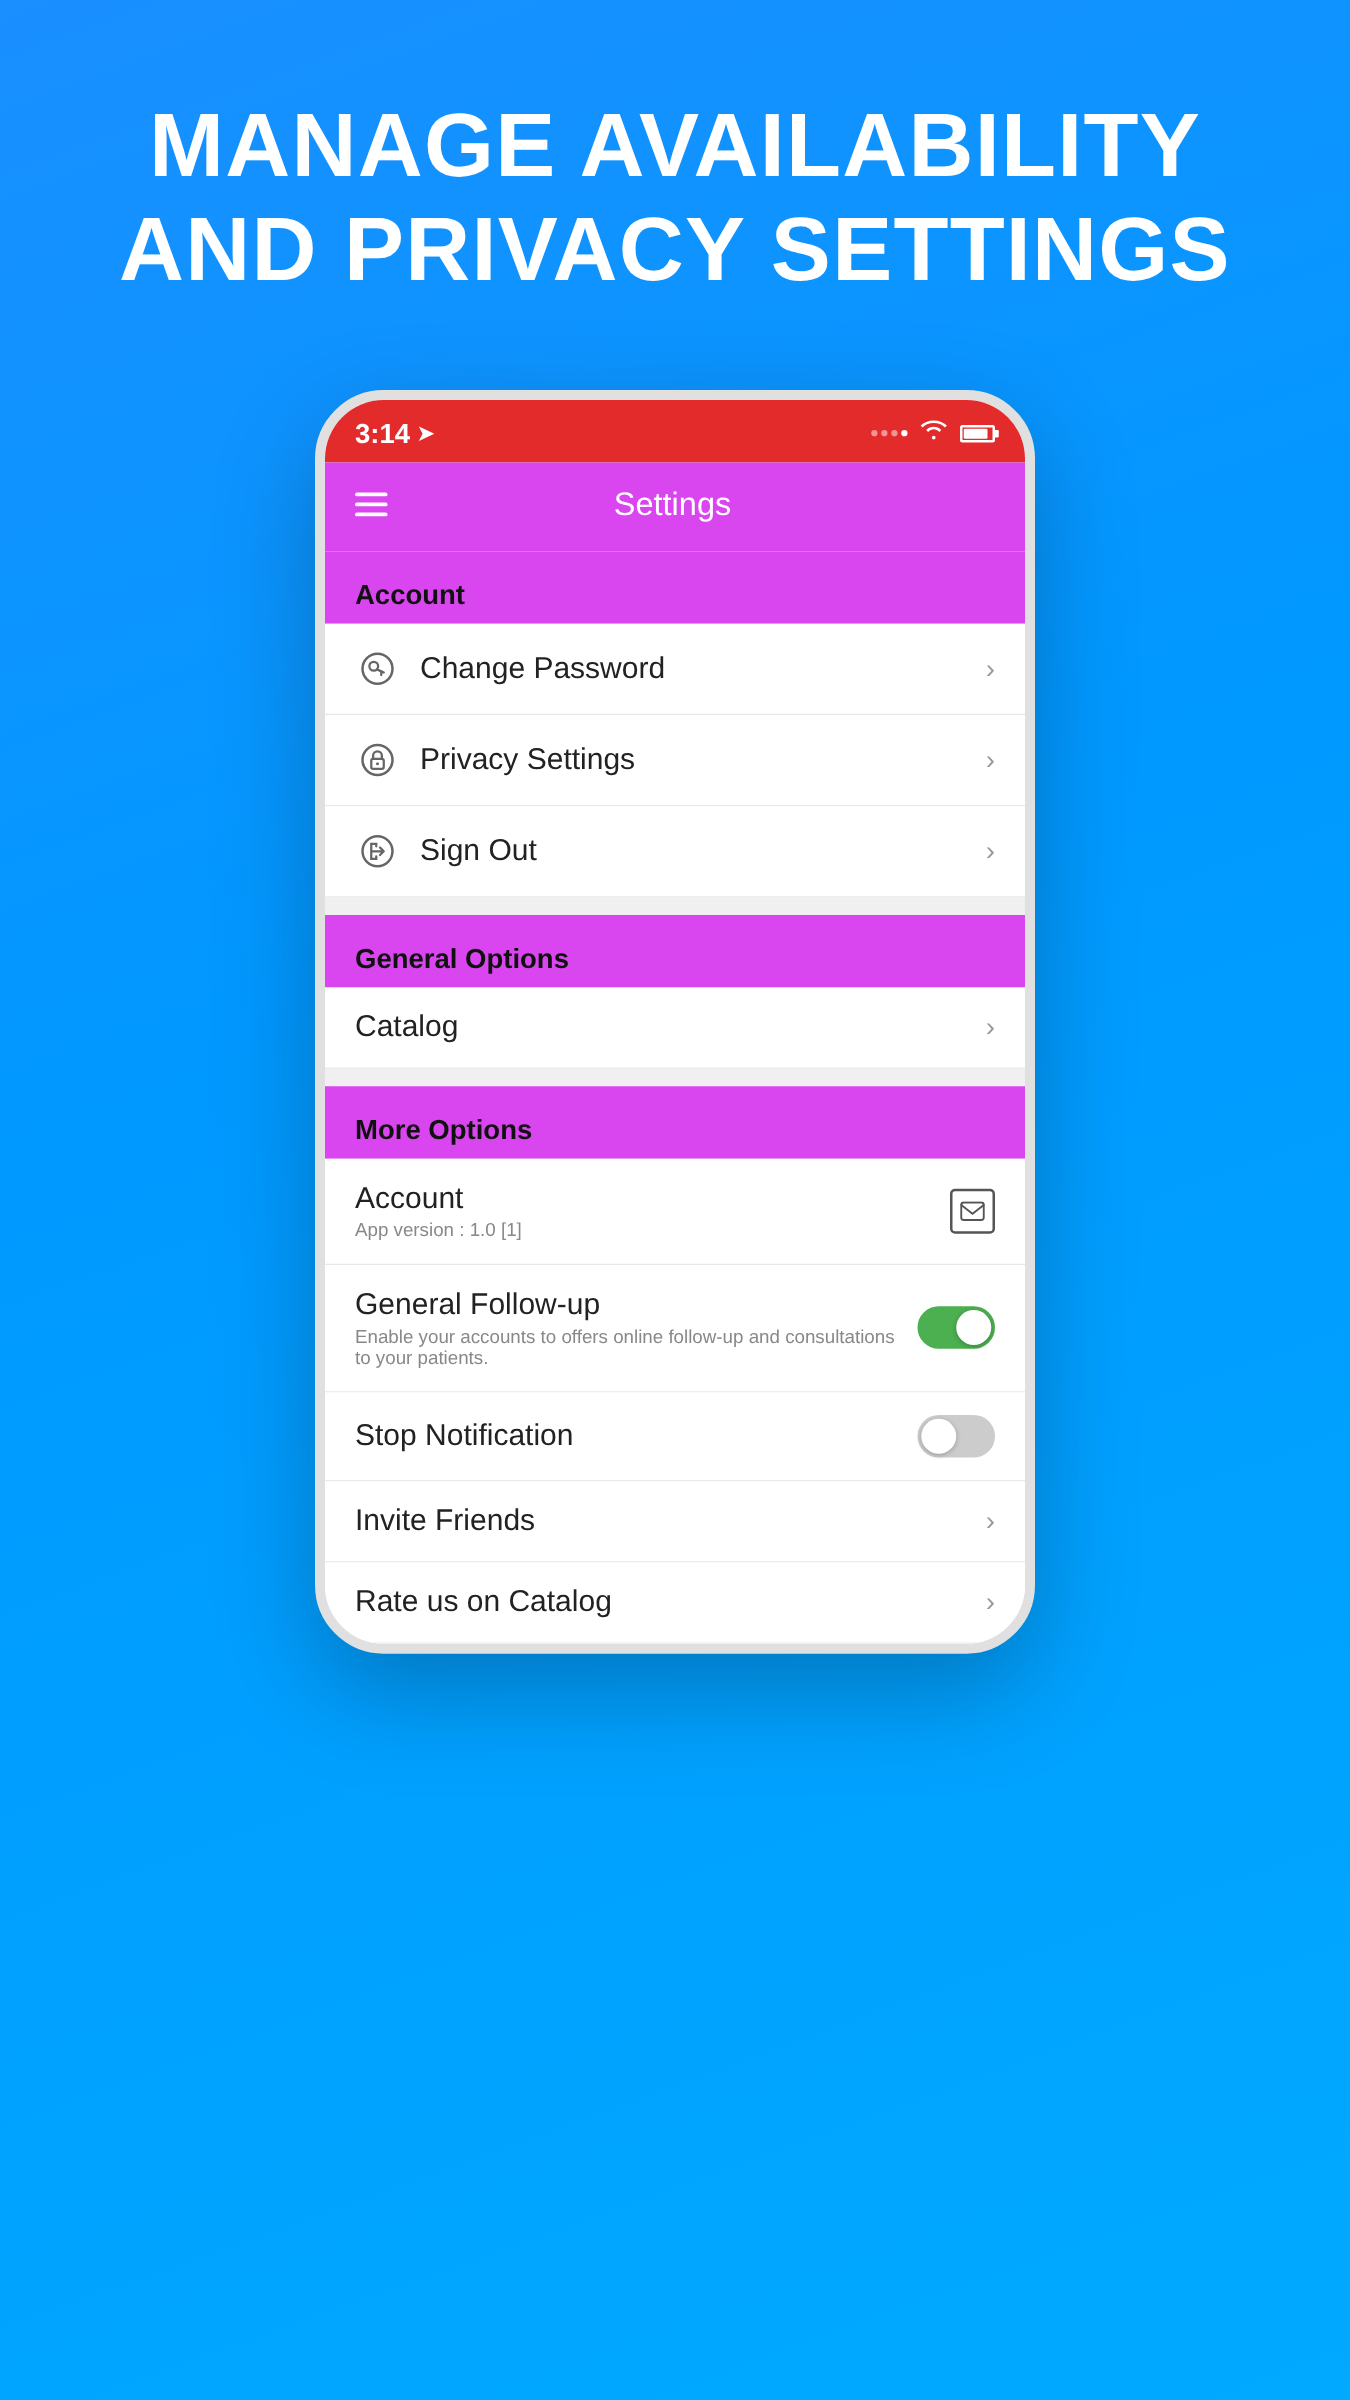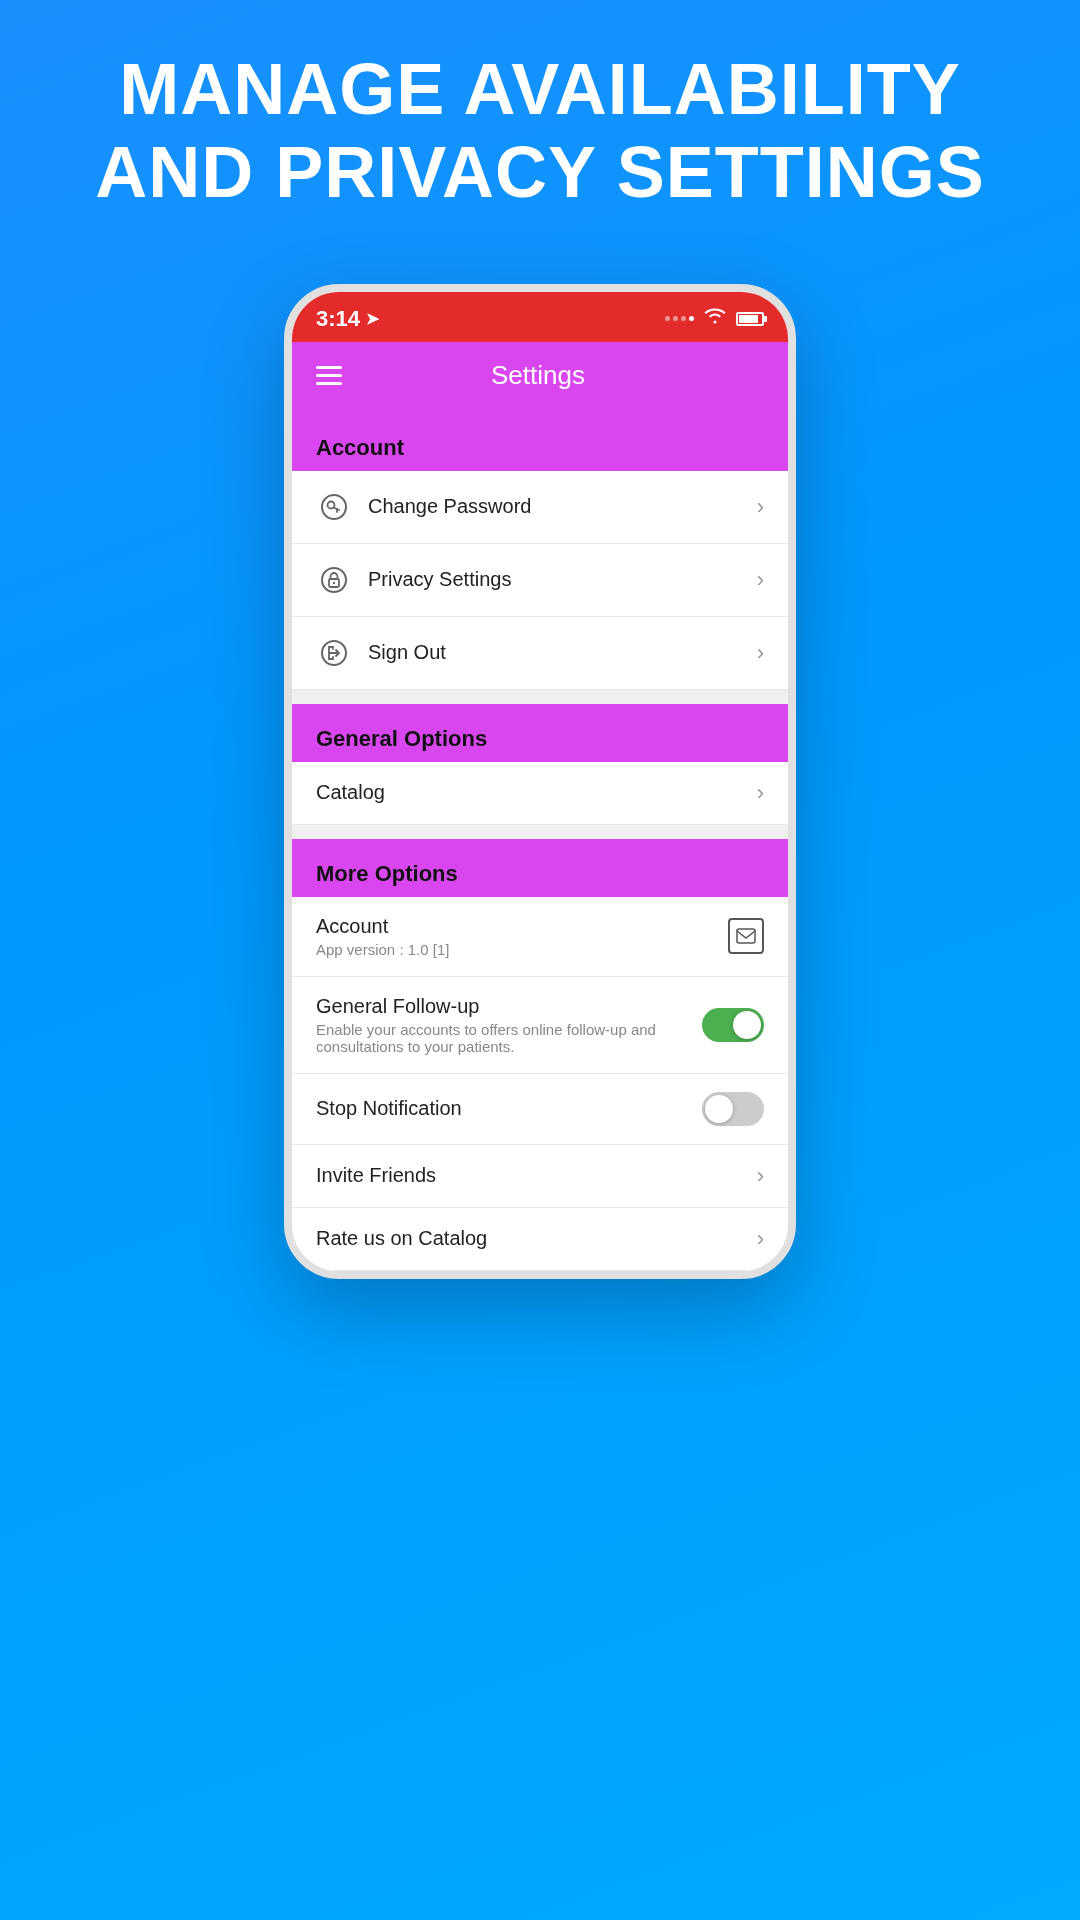--- a/index.html
+++ b/index.html
@@ -14,28 +14,28 @@
       font-family: 'Arial', sans-serif;
       overflow: hidden;
     }
 
     .page-title {
       color: white;
       font-size: 72px;
       font-weight: 900;
       text-align: center;
       text-transform: uppercase;
-      margin-top: 48px;
+      margin-top: 76px;
       line-height: 1.15;
       padding: 0 60px;
       letter-spacing: 1px;
     }
 
     .phone-frame {
-      width: 512px;
+      width: 576px;
       margin-top: 70px;
       background: white;
       border-radius: 55px;
       overflow: hidden;
       box-shadow: 0 30px 80px rgba(0,0,0,0.25);
       border: 8px solid #e0e0e0;
     }
 
     
     .status-bar {
@@ -124,21 +124,21 @@
       height: 36px;
       margin-right: 16px;
       display: flex;
       align-items: center;
       justify-content: center;
       color: #555;
     }
 
     .menu-item-label {
       flex: 1;
-      font-size: 20px;
+      font-size: 24px;
       color: #222;
     }
 
     .menu-item-sub {
       font-size: 15px;
       color: #888;
       margin-top: 3px;
     }
 
     .chevron-icon {

